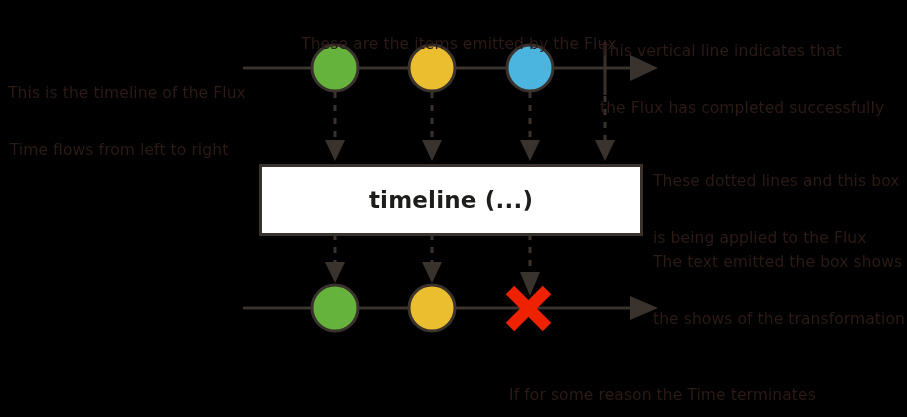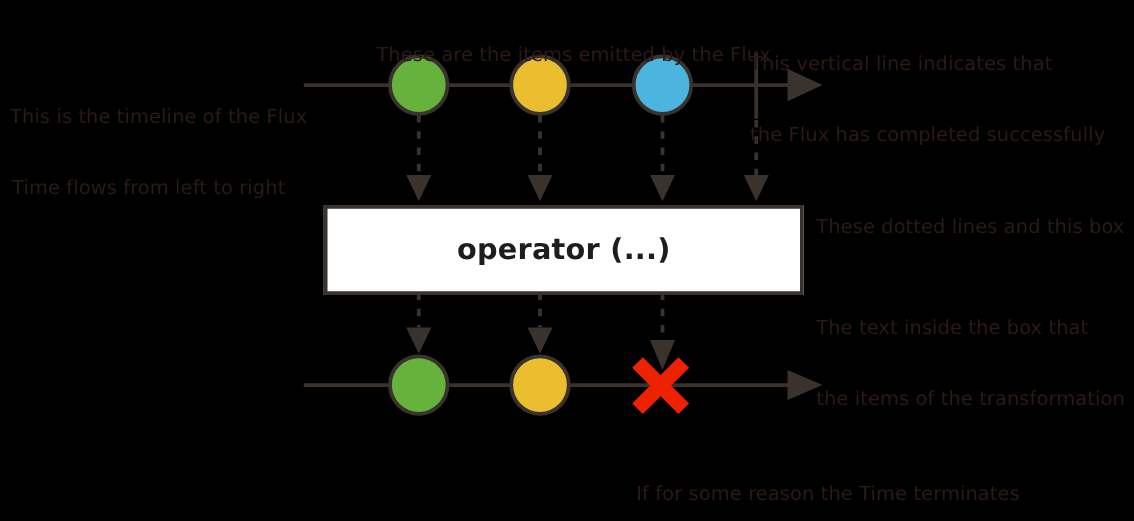--- a/index.html
+++ b/index.html
@@ -132,44 +132,45 @@
     </g>
 
     <g>
       <line x1="510" y1="290" x2="547" y2="327" stroke="#ee2200" stroke-width="12" stroke-linecap="butt"></line>
       <line x1="547" y1="290" x2="510" y2="327" stroke="#ee2200" stroke-width="12" stroke-linecap="butt"></line>
     </g>
 
   </svg>
 
   <div id="operator-box">
-    <span id="operator-label">operator (...)</span>
+    <span id="operator-label">timeline (...)</span>
   </div>
 
   <div class="note left" id="note-top-items">
     <span>These are the items emitted by the Flux</span>
   </div>
 
   <div class="note center" id="note-timeline">
     <div>This is the timeline of the Flux</div>
     <div>Time flows from left to right</div>
   </div>
 
   <div class="note left" id="note-complete">
     <div>This vertical line indicates that</div>
     <div>the Flux has completed successfully</div>
   </div>
 
   <div class="note left" id="note-transform">
     <div>These dotted lines and this box</div>
+    <div>is being applied to the Flux</div>
   </div>
 
   <div class="note left" id="note-boxtext">
-    <div>The text inside the box that</div>
-    <div>the items of the transformation</div>
+    <div>The text emitted the box shows</div>
+    <div>the shows of the transformation</div>
   </div>
 
   <div class="note center" id="note-result">
   </div>
 
   <div class="note left" id="note-error">
     <div>If for some reason the Time terminates</div>
     
     
   </div>

